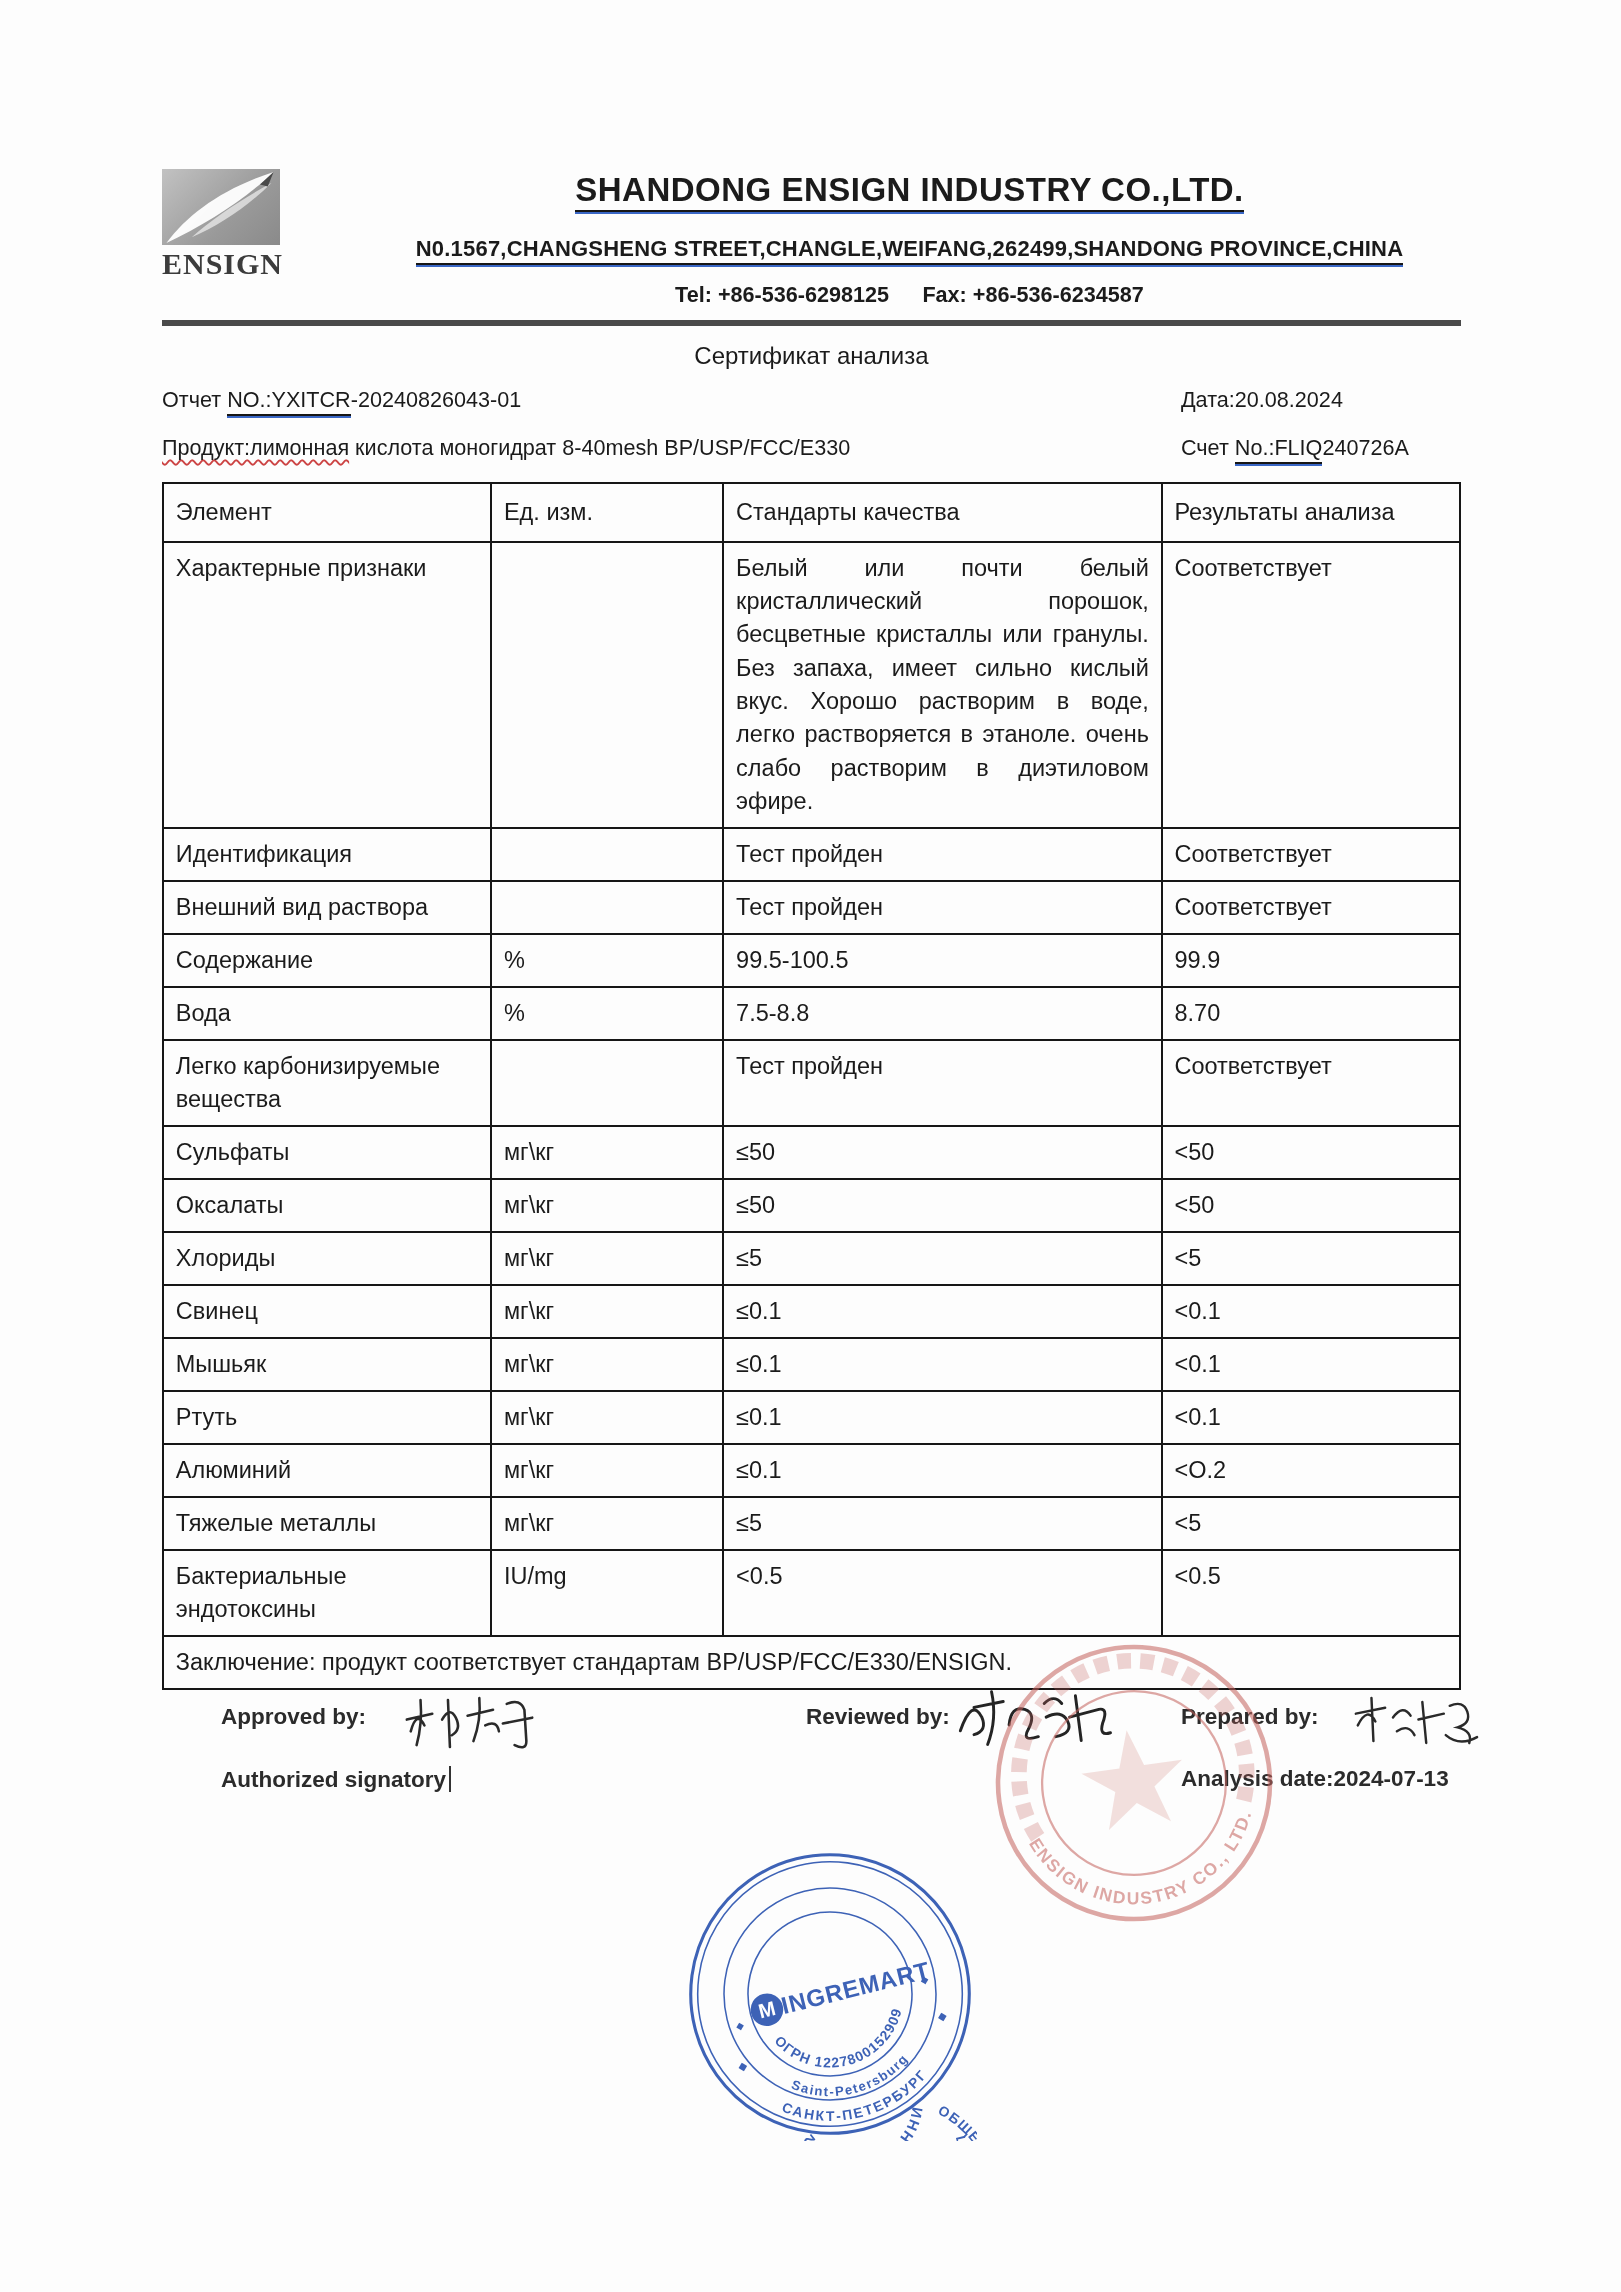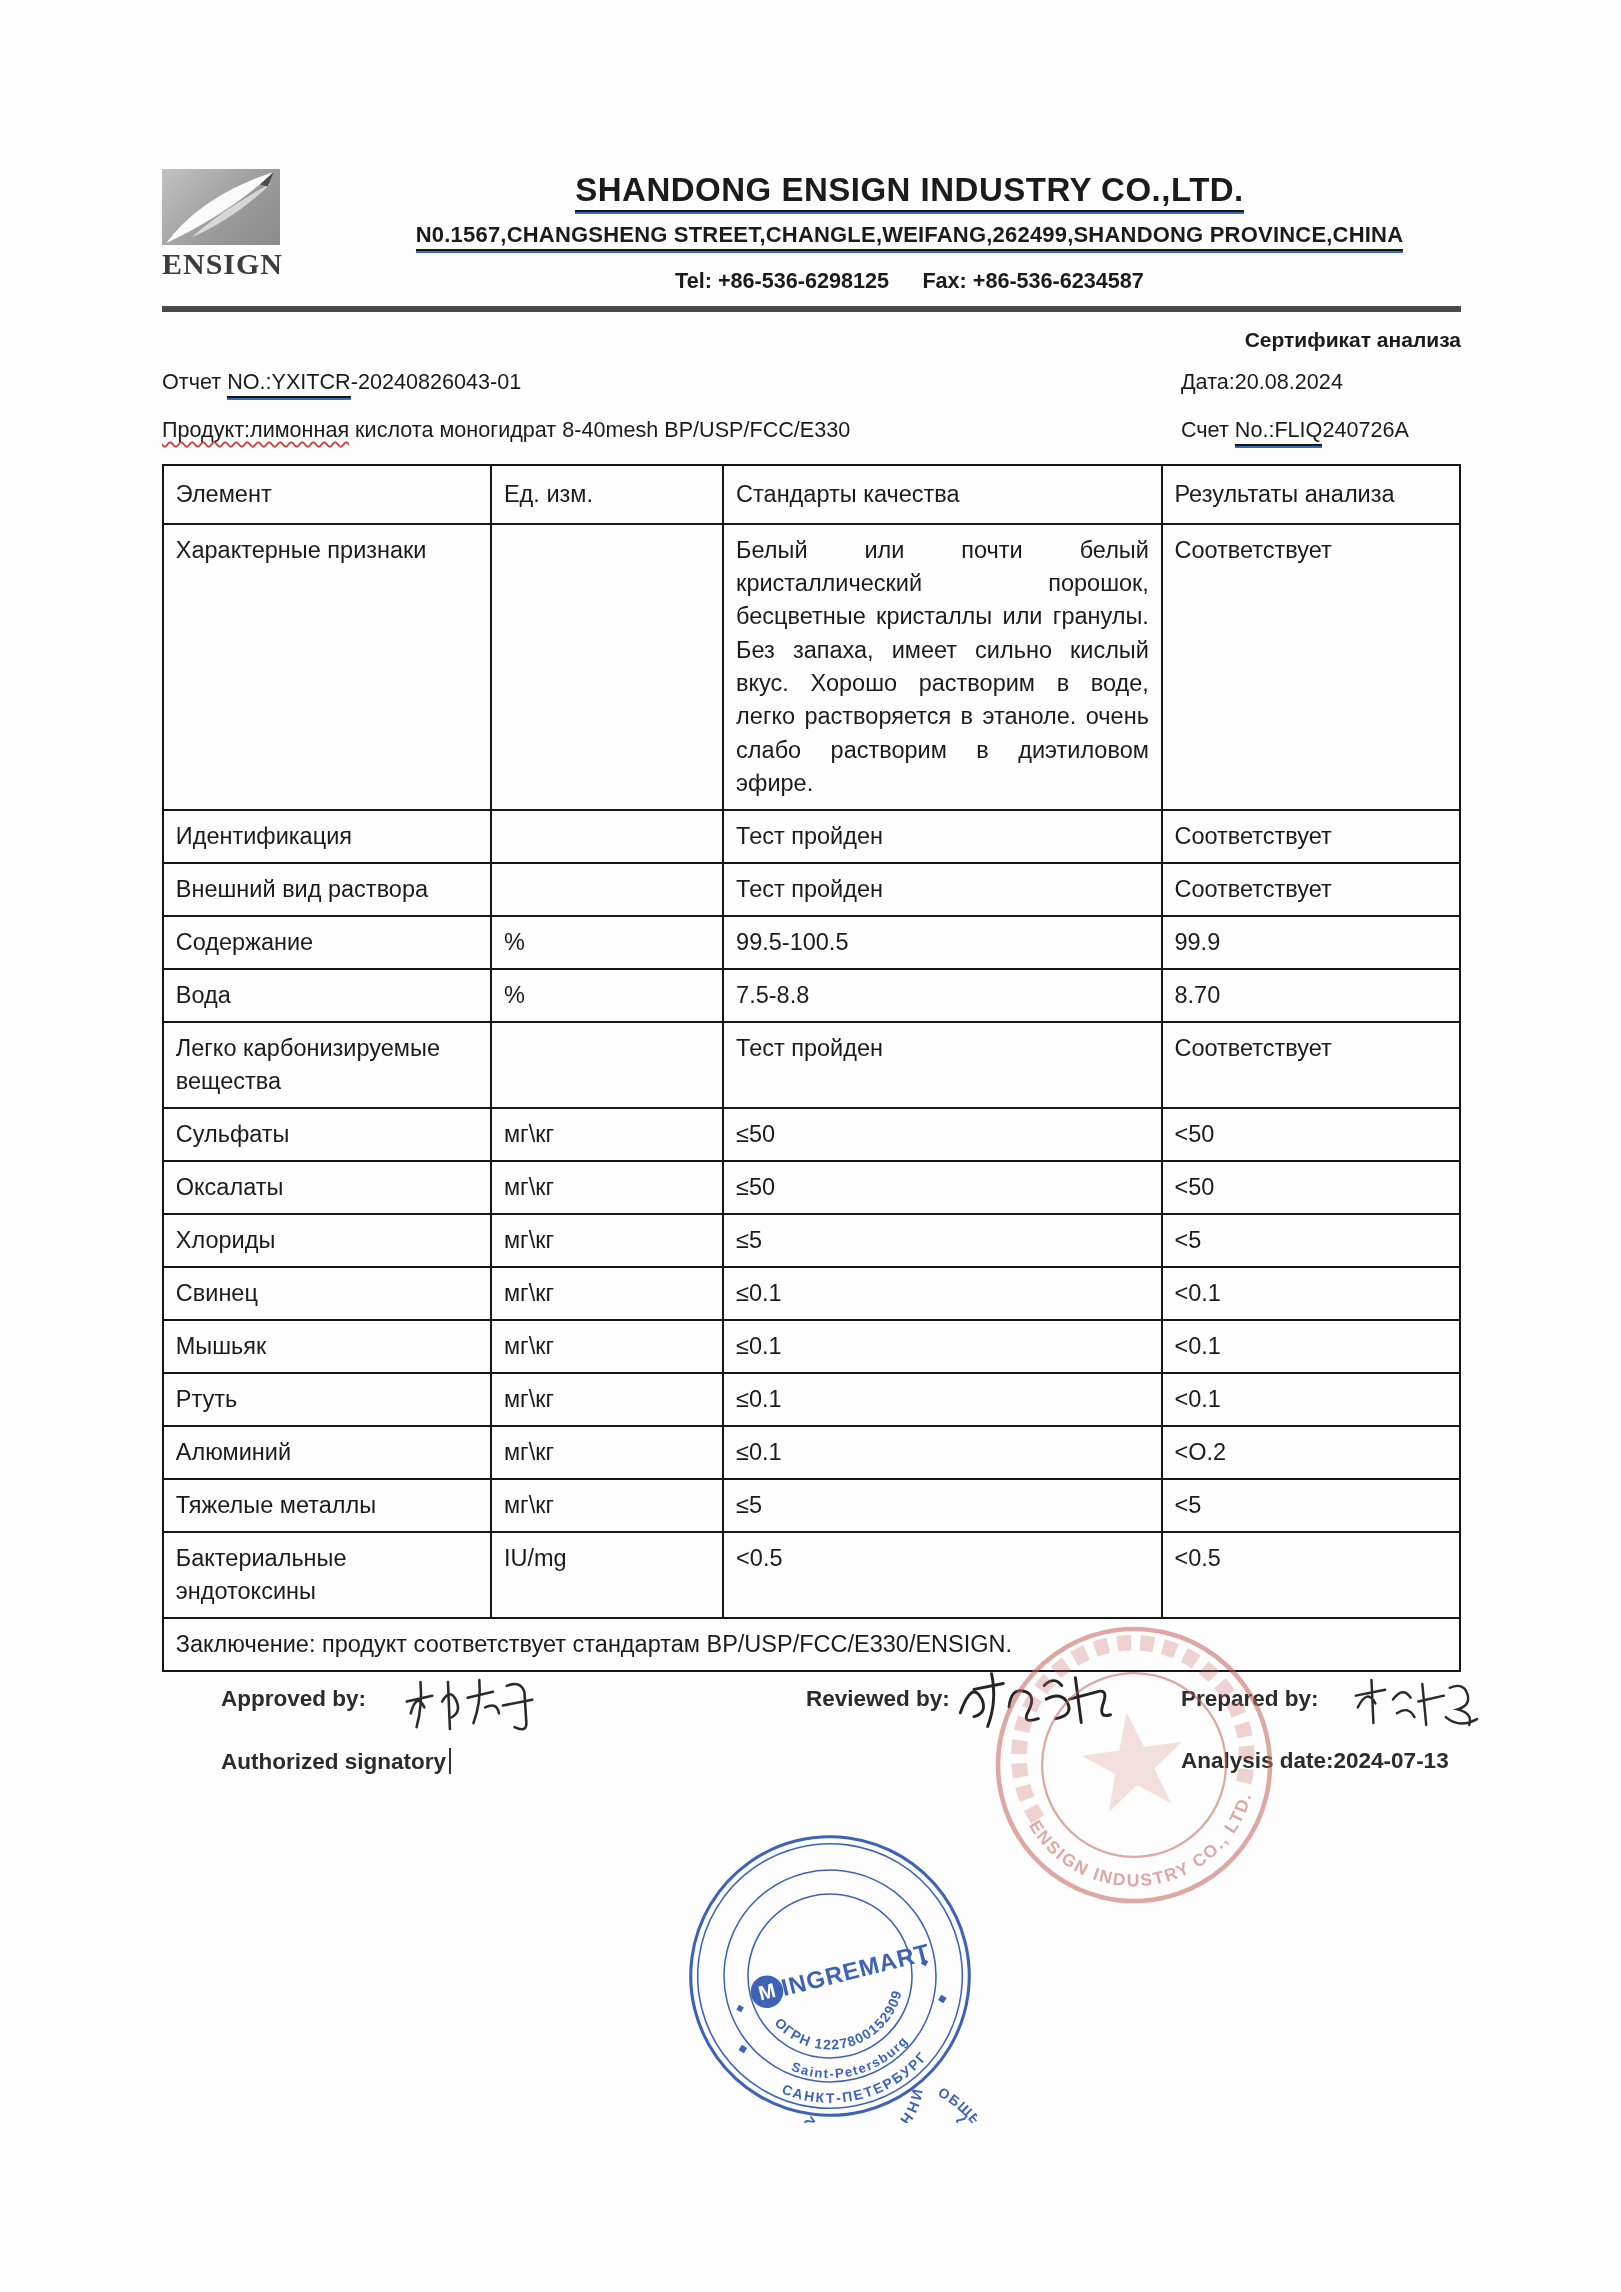--- a/index.html
+++ b/index.html
@@ -7,29 +7,29 @@
         font-family:"Liberation Sans",sans-serif;color:#1b1b1b;margin:0 auto;}
   .content{position:absolute;left:162px;top:0;width:1299px;}
 
   
   .doc-header{margin-top:169px;display:flex;align-items:flex-start;}
   .logo-block{width:196px;flex:0 0 auto;}
   .logo-img{width:118px;height:76px;background:linear-gradient(135deg,#c2c2c2 0%,#9a9a9a 60%,#8a8a8a 100%);position:relative;overflow:hidden;}
   .logo-text{font-family:"Liberation Serif",serif;font-weight:bold;font-size:30px;color:#3c3c3c;letter-spacing:1px;margin-top:2px;}
   .header-text{flex:1;text-align:center;}
   .company-name{font-size:33px;font-weight:bold;letter-spacing:0.5px;}
-  .company-address{font-size:22px;font-weight:bold;margin-top:7px;letter-spacing:0.2px;}
+  .company-address{font-size:22px;font-weight:bold;margin-top:21px;letter-spacing:0.2px;}
   .company-contact{font-size:21.6px;font-weight:bold;margin-top:15.7px;}
   .company-contact span{margin:0 13.7px;}
   .ul-blue{display:inline-block;border-bottom:2px solid #3a67c6;line-height:1.25;}
   .ul-black{display:inline-block;border-bottom:2.5px solid #161616;}
   .top-rule{height:5.9px;background:#4a4a4a;margin-top:11.8px;}
 
   
-  .doc-title{font-size:21px;font-weight:bold;text-align:right;margin:15.7px 0 0 0;}
+  .doc-title{font-size:24px;font-weight:normal;text-align:center;margin:15.7px 0 0 0;}
   .info-grid{display:grid;grid-template-columns:524px 495px 279px;row-gap:16.7px;font-size:21.6px;margin-top:17.6px;}
   .info-grid.second{margin-top:35px;}
   .span2{grid-column:1 / 3;}
   .wavy{text-decoration:underline;text-decoration-style:wavy;text-decoration-color:#cc4444;text-decoration-thickness:1.5px;text-underline-offset:3.9px;}
 
   
   table.qc{width:100%;border-collapse:collapse;table-layout:fixed;margin-top:15.7px;font-size:23.5px;}
   table.qc th,table.qc td{border:2.5px solid #161616;padding:8.8px 11.8px;vertical-align:top;
        font-weight:normal;text-align:left;line-height:1.42;overflow:hidden;}
   table.qc th{padding:11.8px 11.8px;}

